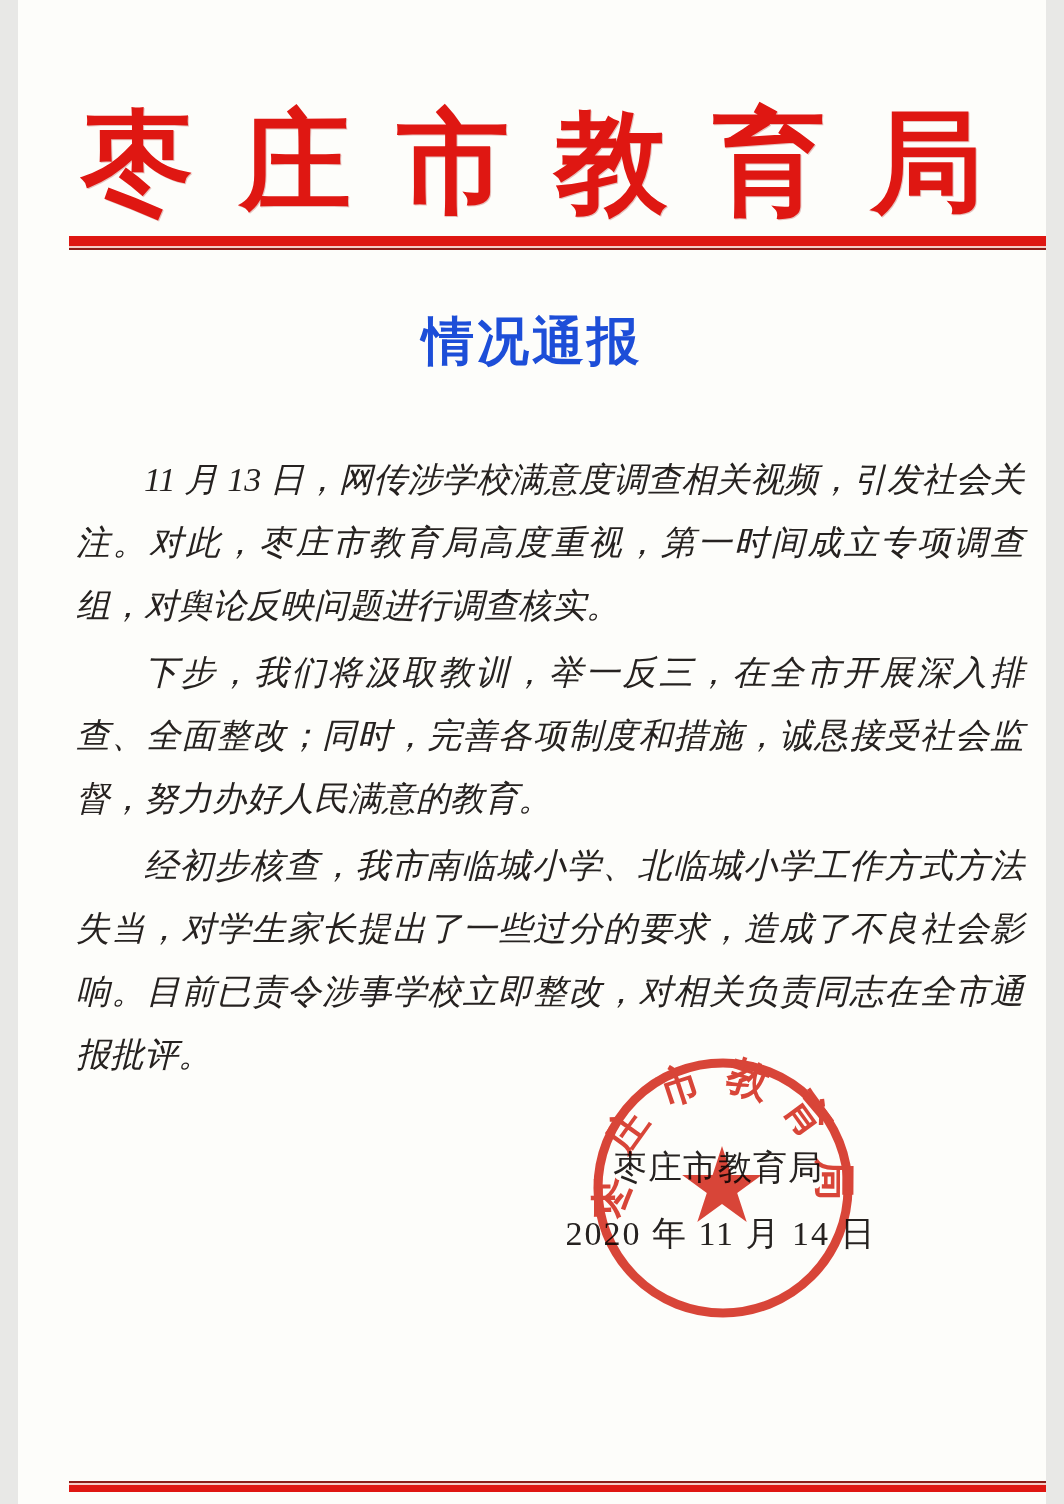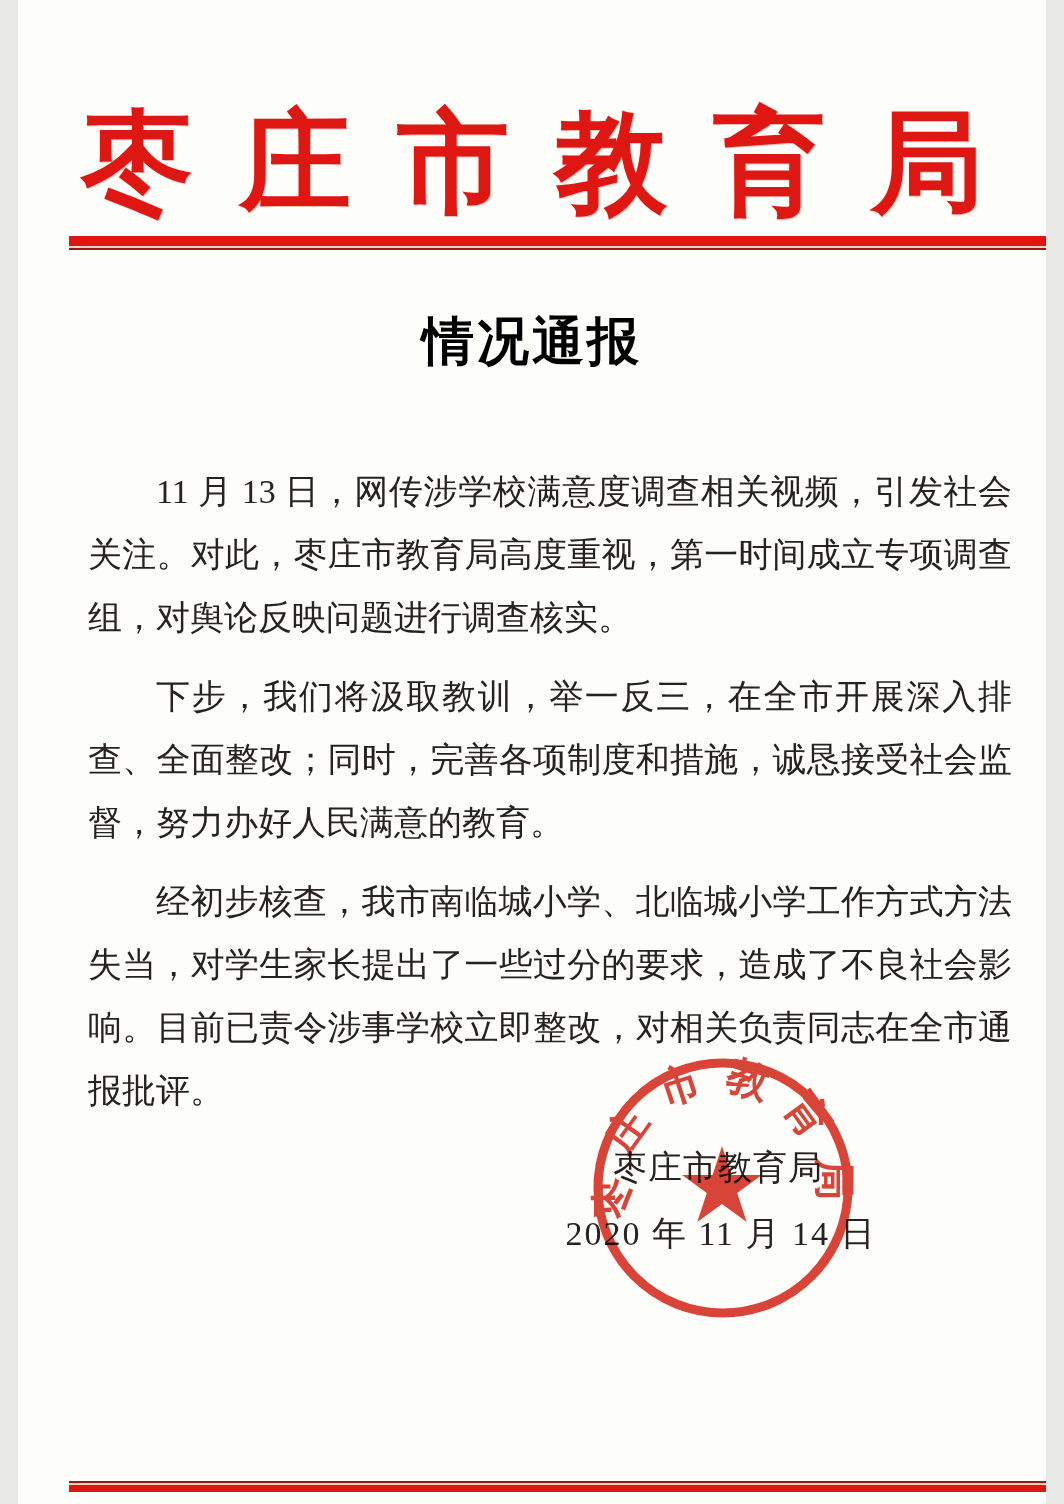--- a/index.html
+++ b/index.html
@@ -38,34 +38,35 @@
   }
   .doc-title {
     position: absolute;
     left: 0; right: 0; top: 312px;
     margin: 0;
     text-align: center;
     font-size: 52px;
     line-height: 1.15;
     font-weight: bold;
     letter-spacing: 3px;
-    color: #000000;
+    color: #1d4ed8;
   }
   .doc-body {
     position: absolute;
     left: 54px; top: 444px;
     width: 956px;
     font-size: 34px;
     line-height: 63px;
     text-align: justify;
     text-justify: inter-character;
   }
   .doc-body p {
-    margin: 16px;
+    margin: 4px;
     text-indent: 2em;
+    font-style: italic;
   }
   .sig-name {
     position: absolute;
     top: 1145px; left: 700px;
     transform: translateX(-50%);
     font-size: 34px;
     letter-spacing: 1px;
     white-space: nowrap;
   }
   .sig-date {

